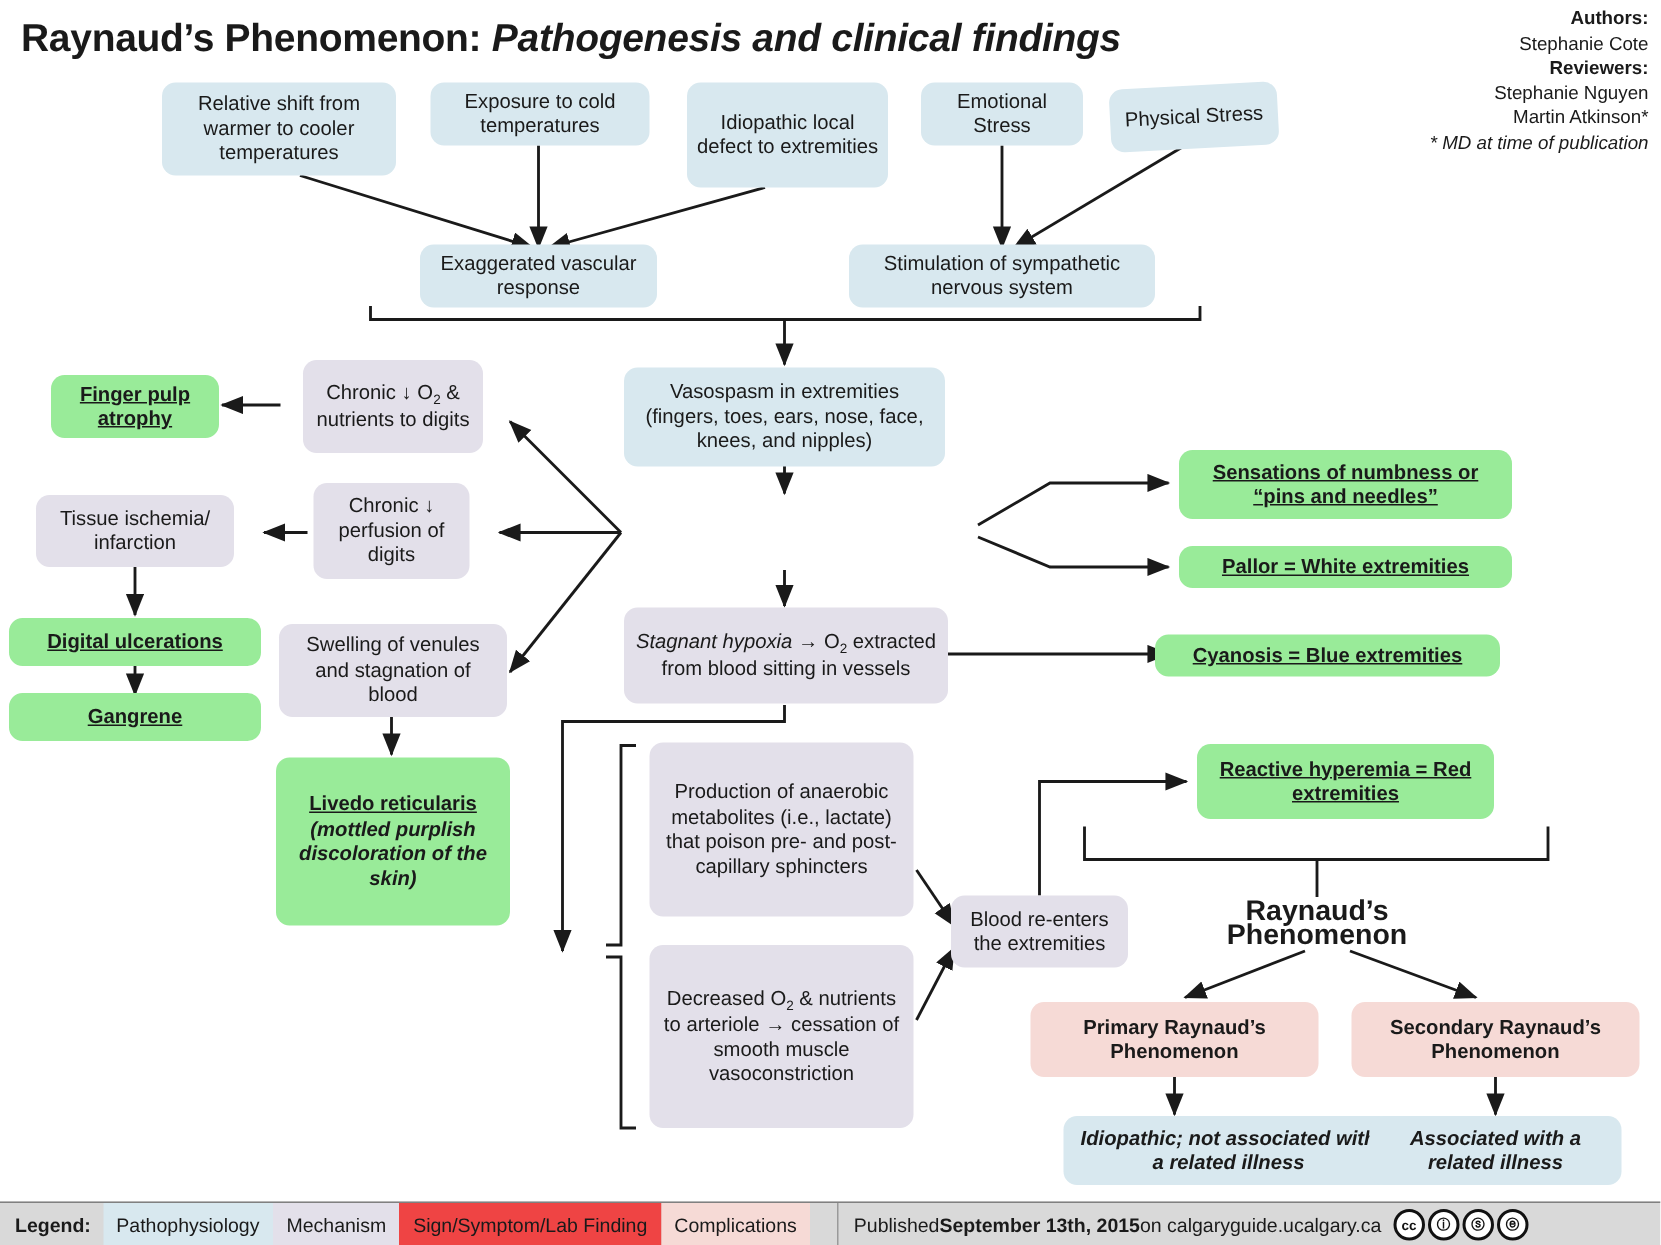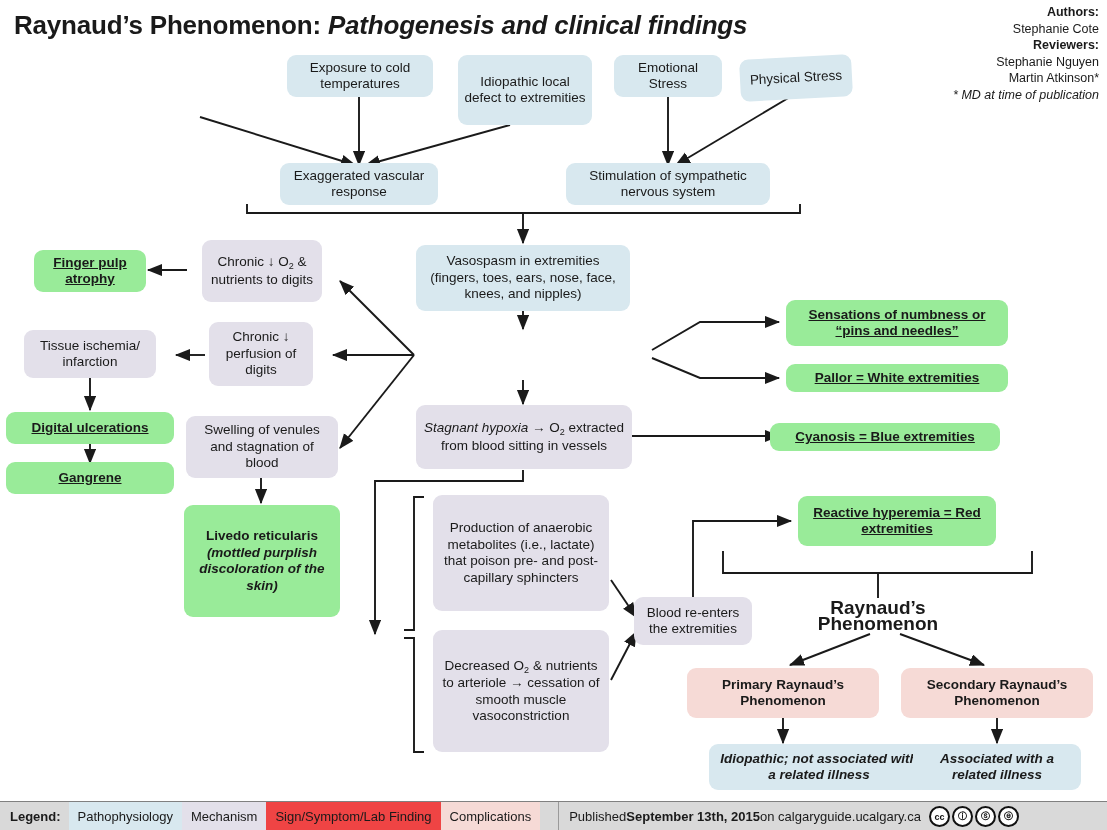--- a/index.html
+++ b/index.html
@@ -22,21 +22,21 @@
         display:flex;align-items:center;justify-content:center;text-align:center;
         font-size:13.5px;line-height:16.5px;padding:3px 6px;}
   .blue{background:#d8e8ef;}
   .purple{background:#e3e0ea;}
   .green{background:#99eb99;}
   .pink{background:#f6dad6;}
   .plain{background:transparent;}
 
   .node.b{font-weight:bold;}
   .node.u{text-decoration:underline;}
-  .node .ul{font-weight:bold;text-align:center;}
+  .node .ul{text-decoration:underline;font-weight:bold;text-align:center;}
   .node .it{font-style:italic;}
   .node .bi{font-style:italic;font-weight:bold;}
   sub{font-size:9px;vertical-align:baseline;position:relative;top:3px;}
 
   
   .legendbar{position:absolute;left:0;top:801px;width:1107px;height:29px;
              background:#d9d9d9;border-top:1px solid #808080;
              display:flex;align-items:stretch;font-size:13px;}
   .lg-label{display:flex;align-items:center;padding:0 8px 0 10px;font-weight:bold;}
   .lg-chip{display:flex;align-items:center;padding:0 9px;white-space:nowrap;}
@@ -124,20 +124,23 @@
       <path d="M878,573 L878,598"></path>
 
       <path d="M870,634 L790,665" marker-end="url(#ah)"></path>
       <path d="M900,634 L984,665" marker-end="url(#ah)"></path>
 
       <path d="M783,718 L783,743" marker-end="url(#ah)"></path>
       <path d="M997,718 L997,743" marker-end="url(#ah)"></path>
     </g>
   </svg>
 
+  <div class="node blue" style="left:108px;top:55px;width:156px;height:62px;">
+    <span>Relative shift from warmer to cooler temperatures</span>
+  </div>
 
   <div class="node blue" style="left:287px;top:55px;width:146px;height:42px;">
     <span>Exposure to cold temperatures</span>
   </div>
 
   <div class="node blue" style="left:458px;top:55px;width:134px;height:70px;">
     <span>Idiopathic local defect to extremities</span>
   </div>
 
   <div class="node blue" style="left:614px;top:55px;width:108px;height:42px;">

